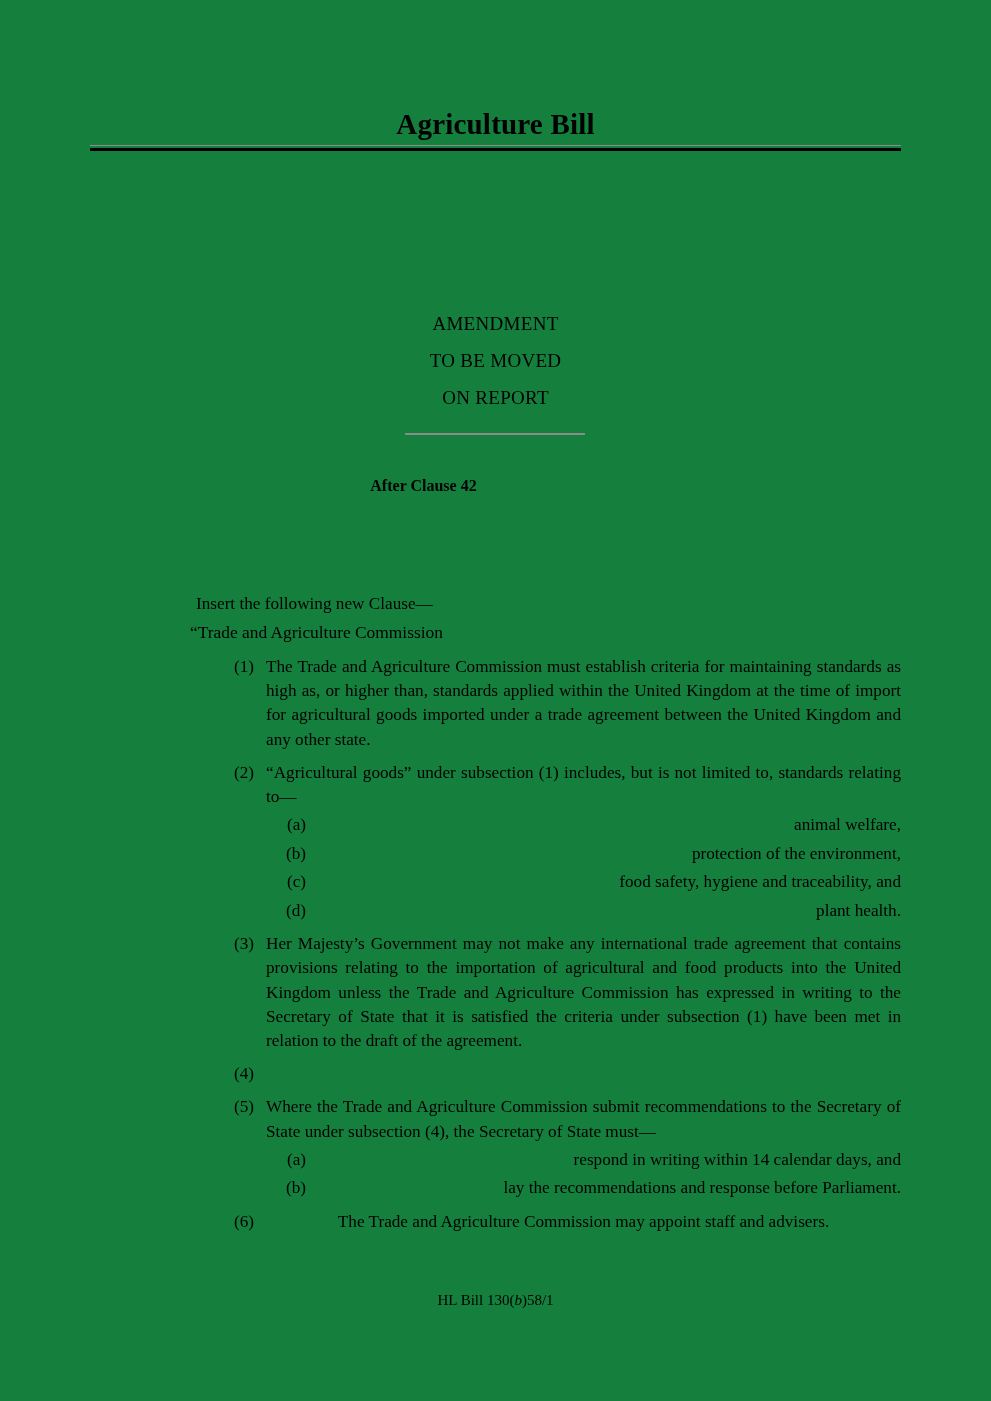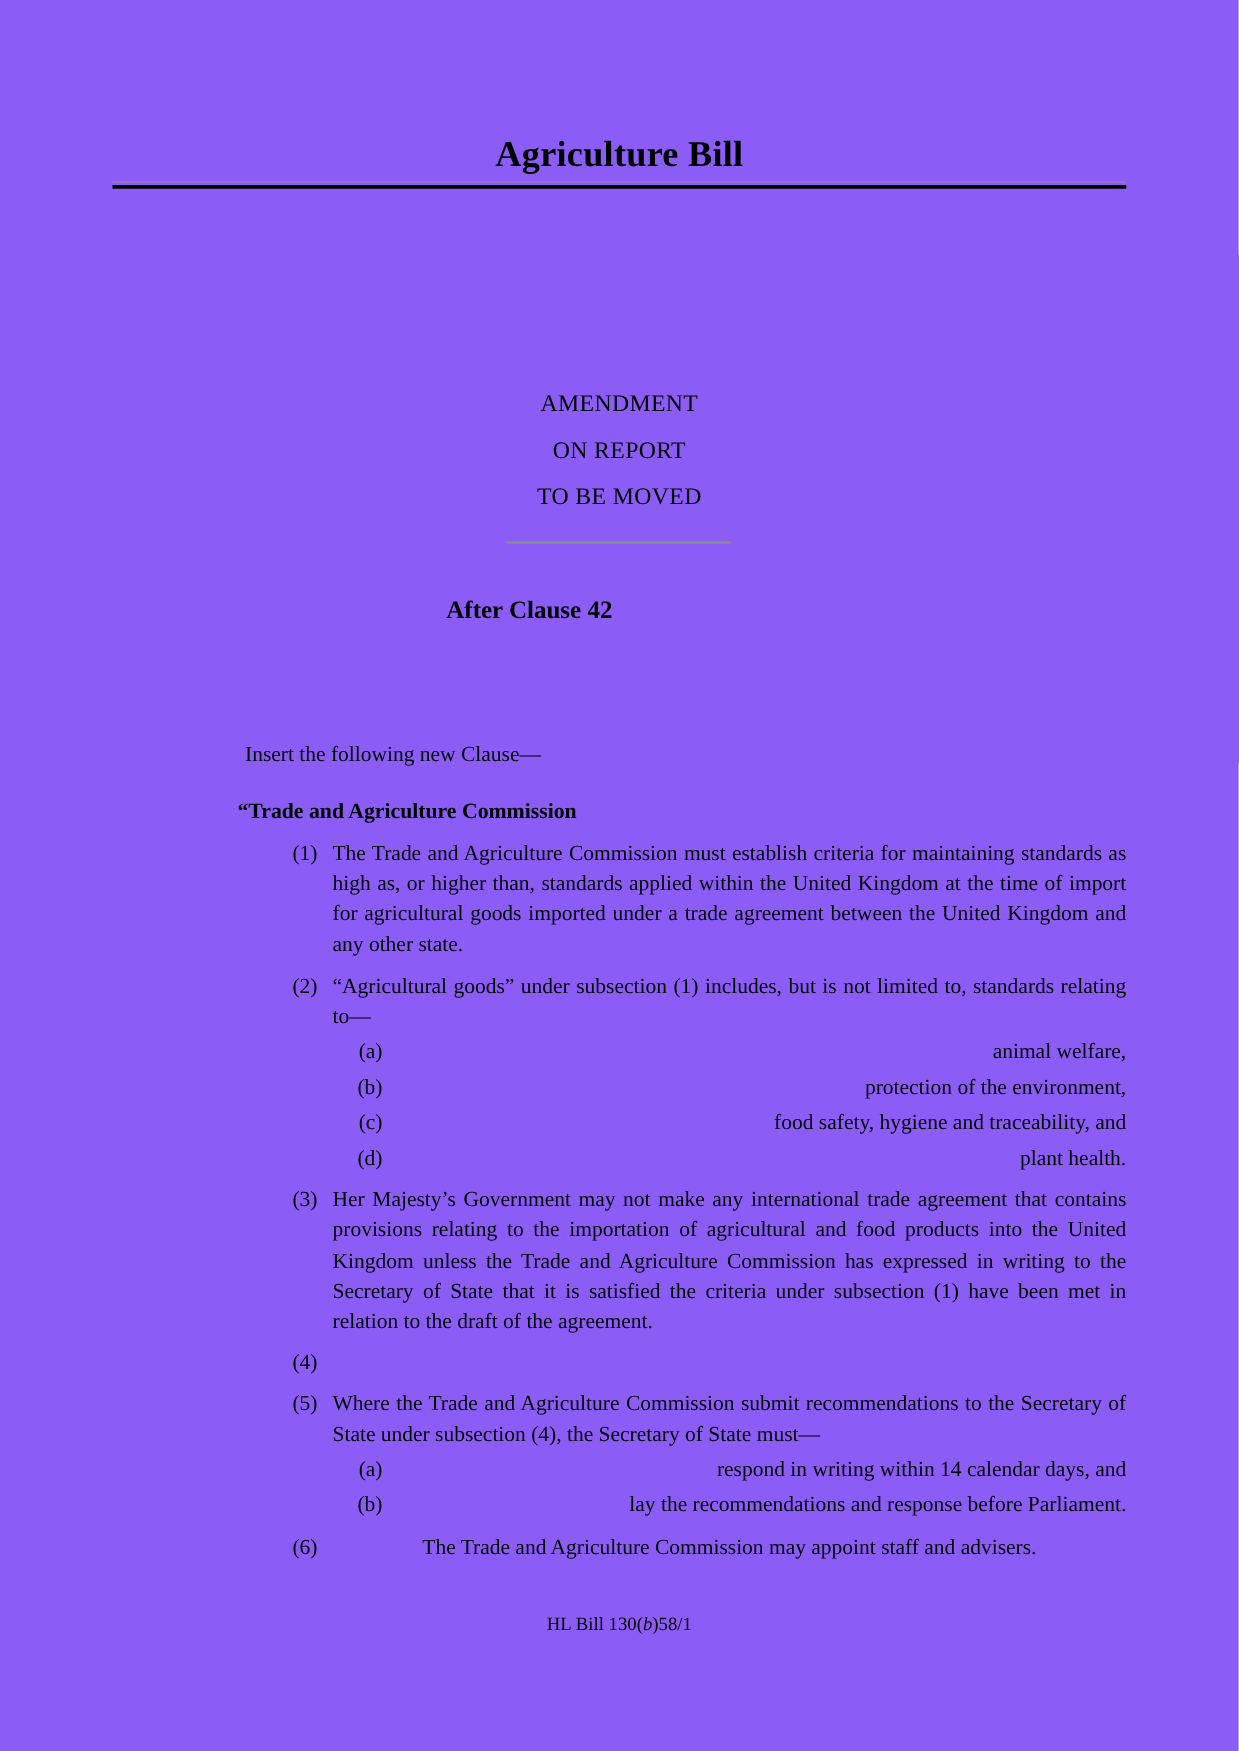--- a/index.html
+++ b/index.html
@@ -4,21 +4,21 @@
 <style>
   html, body {
     margin: 0;
     padding: 0;
     background: #ffffff;
   }
   .page {
     position: relative;
     width: 991px;
     height: 1401px;
-    background: #8b5cf6;
+    background: #15803d;
     font-family: "Liberation Serif", "DejaVu Serif", serif;
     color: #000000;
     overflow: hidden;
     box-sizing: border-box;
   }
 
   
   .doc-title {
     position: absolute;
     top: 108px;
@@ -72,21 +72,21 @@
     background: #8a8a8a;
   }
 
   
   .clause-ref {
     position: absolute;
     top: 477px;
     left: 0;
     width: 847px;
     text-align: center;
-    font-size: 20px;
+    font-size: 16px;
     font-weight: bold;
   }
 
   
   .sponsors {
     position: absolute;
     top: 518px;
     left: 0;
     width: 991px;
     text-align: center;
@@ -104,22 +104,22 @@
     top: 590px;
     left: 90px;
     width: 811px;
     font-size: 17.2px;
   }
   .insert-line {
     margin: 0 0 0 106px;
     line-height: 28px;
   }
   .clause-heading {
-    margin: 16px 0 0 100px;
-    font-weight: bold;
+    margin: 0 0 0 100px;
+    font-weight: normal;
     line-height: 28px;
     font-size: 17.4px;
   }
 
   
   .subsec {
     display: flex;
     margin-top: 9px;
   }
   .subsec-num {
@@ -182,22 +182,22 @@
   <div class="doc-title">Agriculture Bill</div>
 
   <div class="header-rules">
     <div class="rule-thin"></div>
     <div class="rule-gap"></div>
     <div class="rule-thick"></div>
   </div>
 
   <div class="amend-block">
     <span class="amend-line">AMENDMENT</span>
+    <span class="amend-line">TO BE MOVED</span>
     <span class="amend-line">ON REPORT</span>
-    <span class="amend-line">TO BE MOVED</span>
   </div>
 
   <div class="divider"></div>
 
   <div class="clause-ref">After Clause 42</div>
 
 
   <div class="body-area">
 
     <div class="insert-line">Insert the following new Clause—</div>

